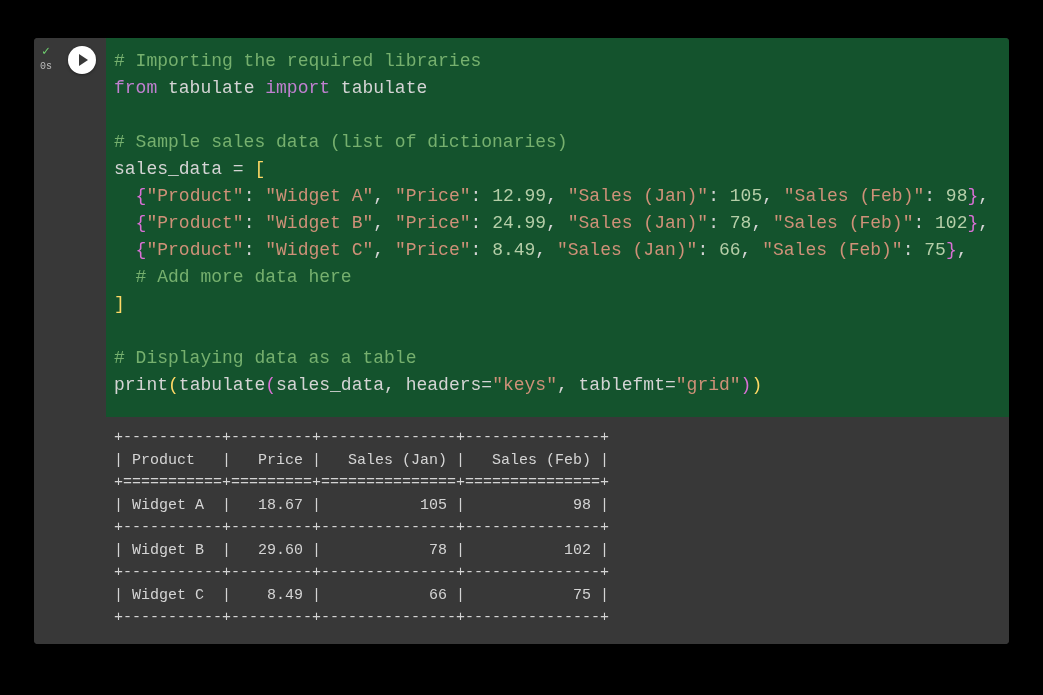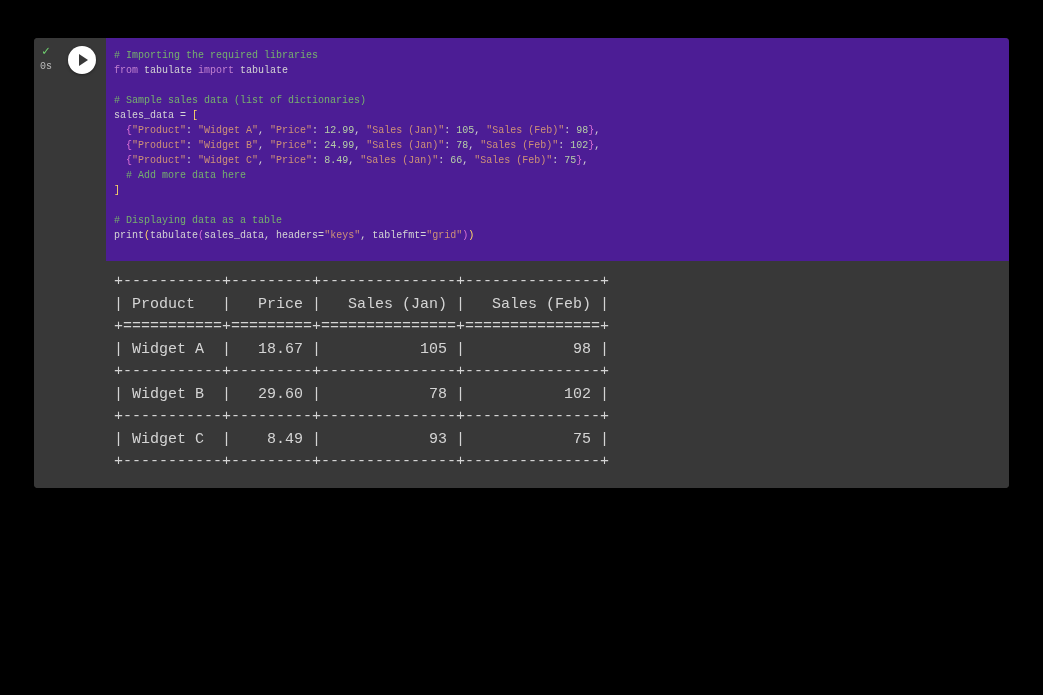--- a/index.html
+++ b/index.html
@@ -64,24 +64,24 @@
   .run-triangle {
     width: 0; height: 0;
     border-left: 9px solid #383838;
     border-top: 6px solid transparent;
     border-bottom: 6px solid transparent;
     margin-left: 2px;
   }
   .code-pre {
     flex: 1;
     padding: 10px 16px 18px 8px;
-    background: #4c1d95;
+    background: #14532d;
     white-space: pre;
     font-family: inherit;
-    font-size: 10px;
+    font-size: 18px;
     line-height: 1.5;
     color: #d4d4d4;
     overflow-x: auto;
   }
   .output-area {
     display: flex;
     background: #383838;
   }
   .output-gutter {
     width: 72px;
@@ -145,17 +145,17 @@
 
   <div class="output-area">
     <div class="output-gutter"></div>
 <pre class="output-pre"><span>+-----------+---------+---------------+---------------+</span>
 <span>| Product   |   Price |   Sales (Jan) |   Sales (Feb) |</span>
 <span>+===========+=========+===============+===============+</span>
 <span>| Widget A  |   18.67 |           105 |            98 |</span>
 <span>+-----------+---------+---------------+---------------+</span>
 <span>| Widget B  |   29.60 |            78 |           102 |</span>
 <span>+-----------+---------+---------------+---------------+</span>
-<span>| Widget C  |    8.49 |            93 |            75 |</span>
+<span>| Widget C  |    8.49 |            66 |            75 |</span>
 <span>+-----------+---------+---------------+---------------+</span></pre>
   </div>
 
 </div>
 
 </body></html>

